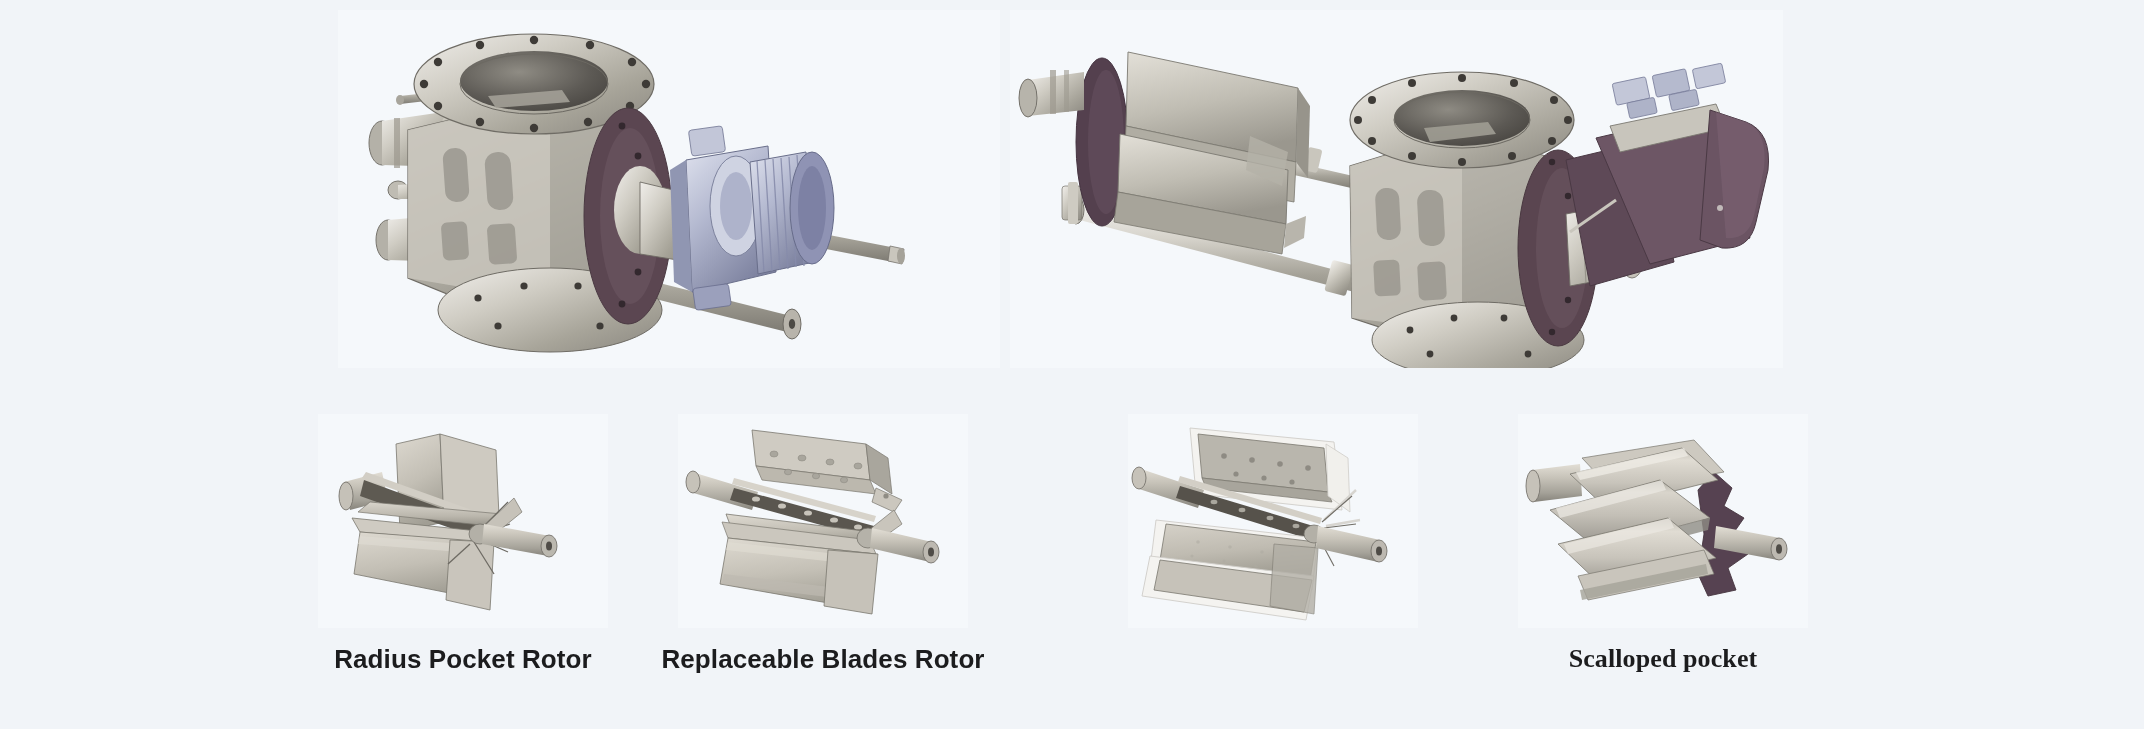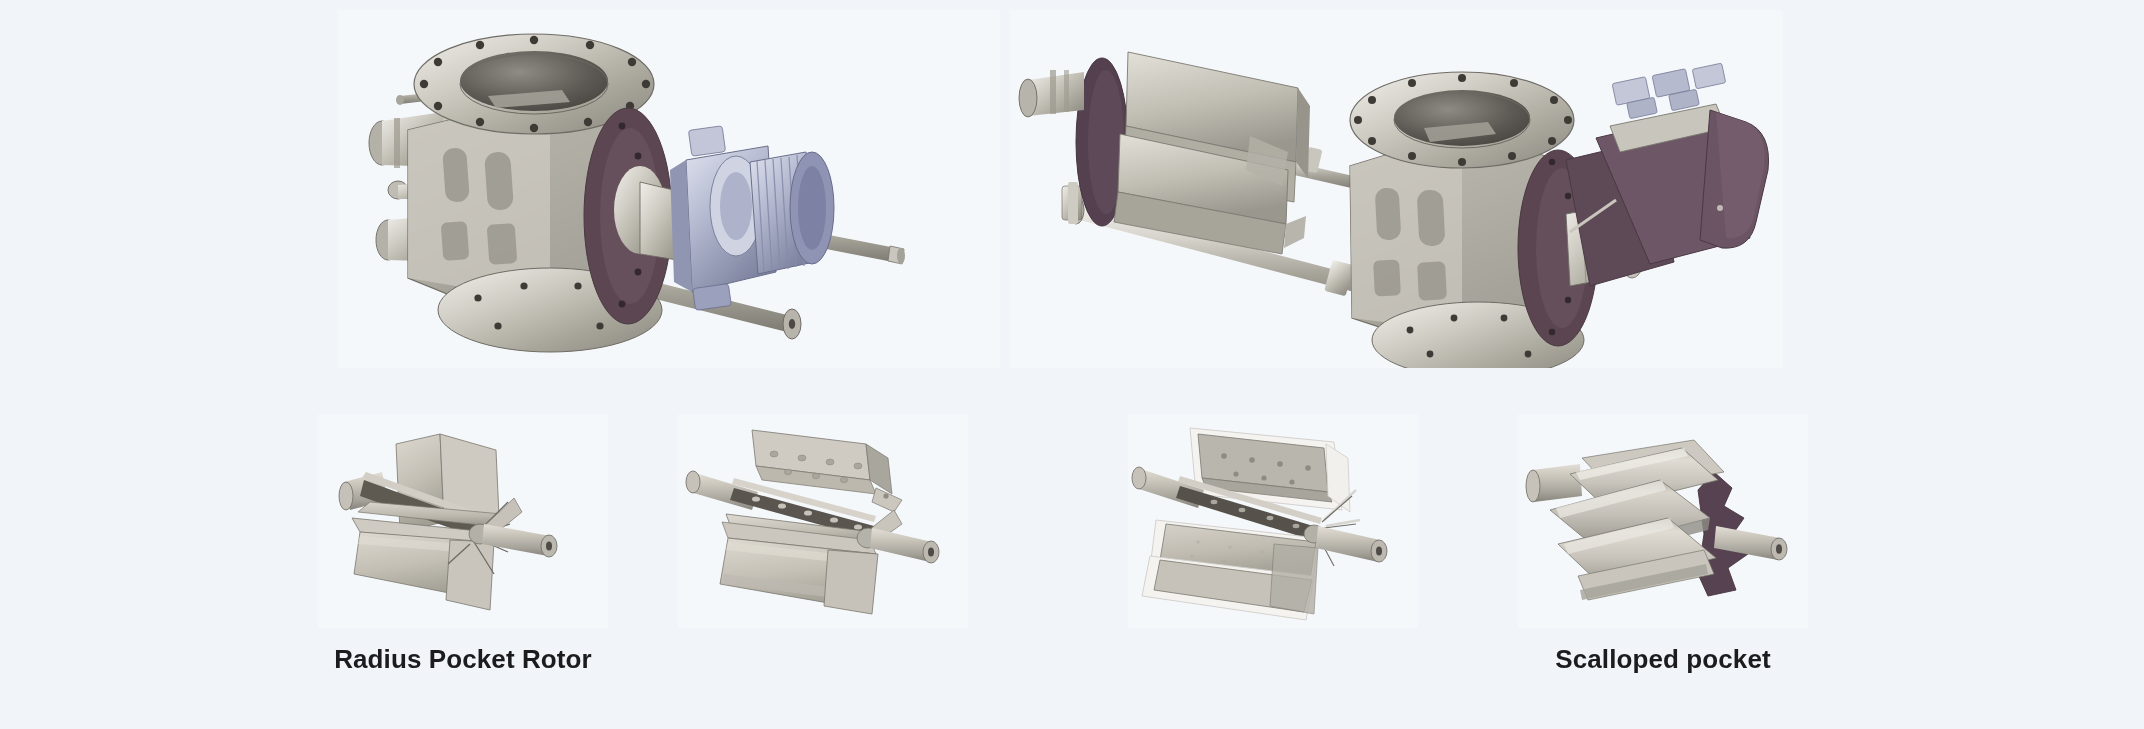--- a/index.html
+++ b/index.html
@@ -41,21 +41,21 @@
     font-weight: 600;
     letter-spacing: .1px;
     color: #1c1c1e;
     line-height: 34px;
     white-space: nowrap;
   }
 
   #rotor-cell-0 { left: 318px; }
   #rotor-cell-1 { left: 678px; }
   #rotor-cell-2 { left: 1128px; }
-  #rotor-cell-3 { left: 1518px; }
+  #rotor-cell-3 { left: 1518px; font-family: Liberation Serif, serif; }
 
   svg { display: block; width: 100%; height: 100%; }
 </style>
 </head>
 <body>
 
 <div class="stage">
 
   <div class="hero-row">
 
@@ -492,20 +492,21 @@
 
             <path d="M186 120 L216 96 L224 110 L196 130 Z" fill="#c9c5bc" stroke="#7a776f" stroke-width="0.7"></path>
             <ellipse cx="190" cy="124" rx="11" ry="10" fill="#b5b2a9" stroke="#76736c" stroke-width="0.8"></ellipse>
 
             <path d="M194 114 L254 128 L252 148 L192 134 Z" fill="url(#r1shaft)"></path>
             <ellipse cx="253" cy="138" rx="8" ry="11" fill="#bdb9b1" stroke="#76736c" stroke-width="0.9"></ellipse>
             <ellipse cx="253" cy="138" rx="3" ry="4.6" fill="#4f4c47"></ellipse>
           </svg>
         </div>
       </div>
+      <div class="rotor-label">Replaceable Blades Rotor</div>
     </div>
 
     <div class="rotor-cell" id="rotor-cell-2">
       <div class="rotor-card">
         <div class="rotor-art">
           <svg viewBox="0 0 290 214" preserveAspectRatio="xMidYMid meet" aria-hidden="true">
             <defs>
               <linearGradient id="r2p" x1="0" y1="0" x2="0.25" y2="1">
                 <stop offset="0%" stop-color="#d5d1c8"></stop>
                 <stop offset="55%" stop-color="#bfbbb1"></stop>

